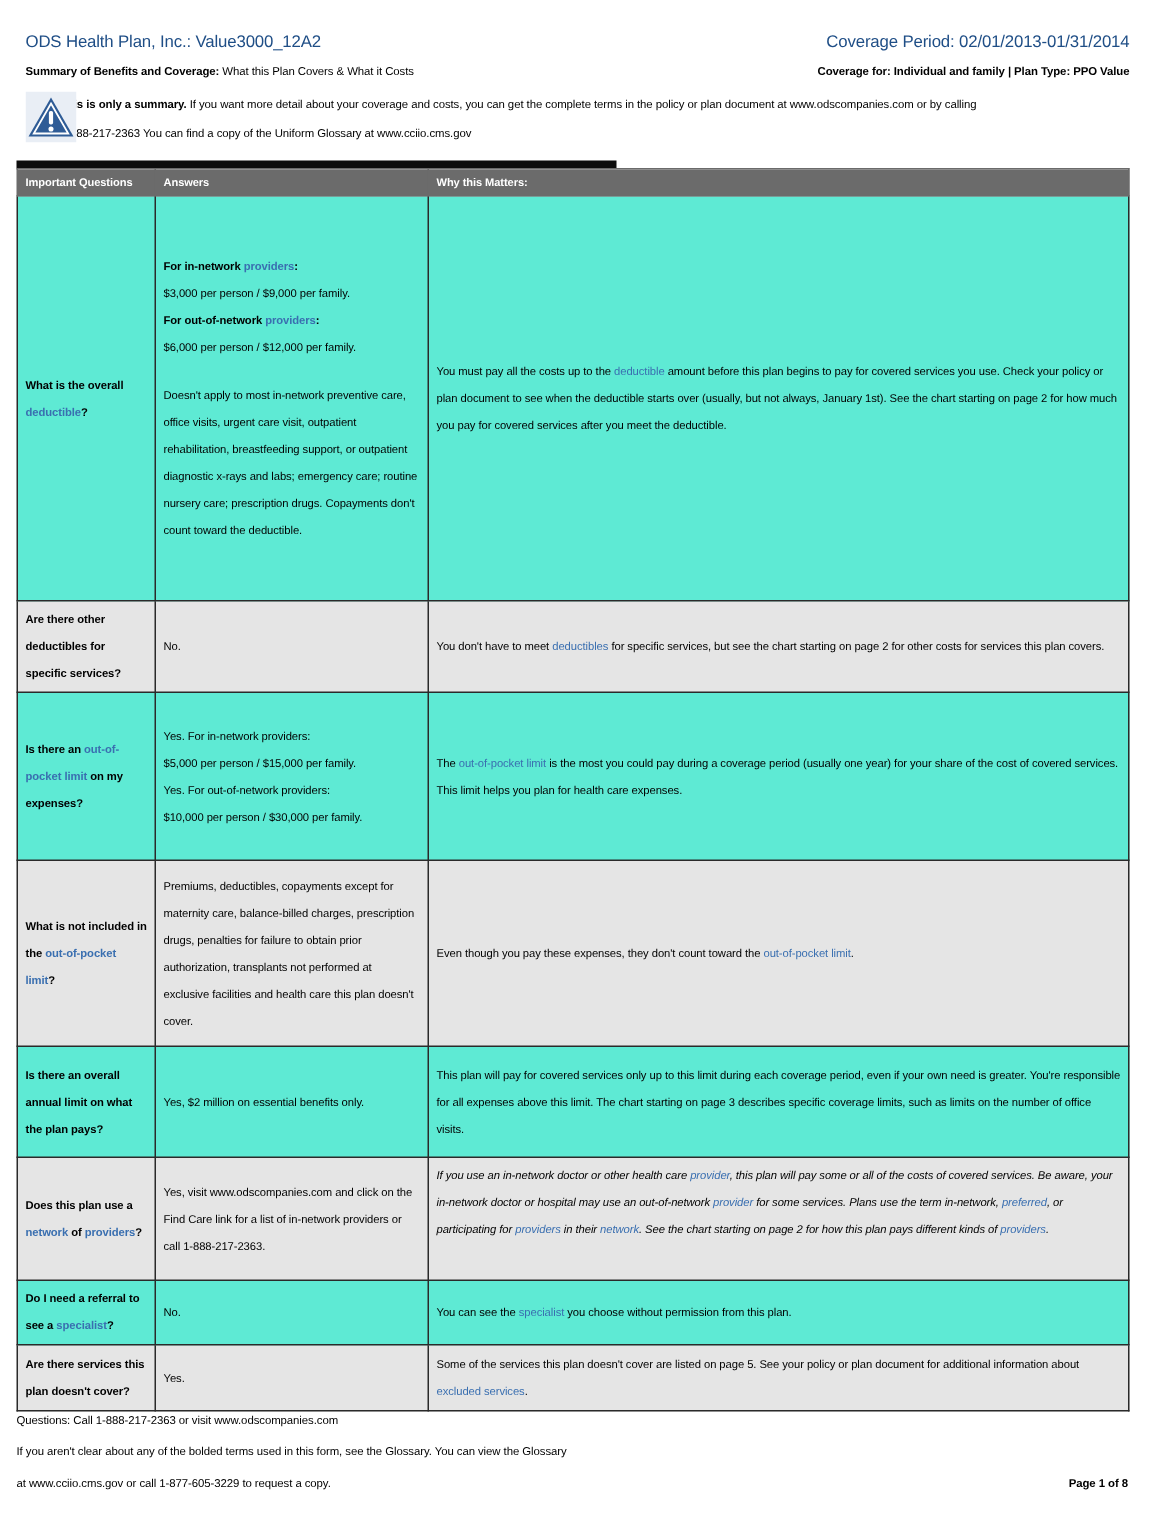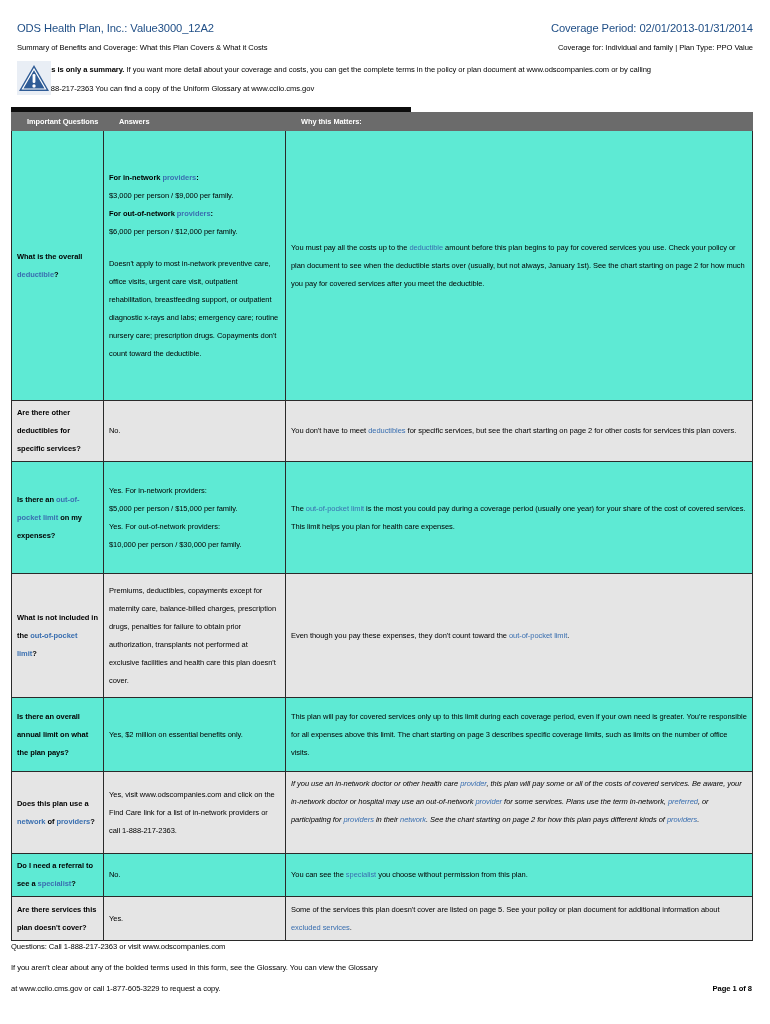--- a/index.html
+++ b/index.html
@@ -29,21 +29,21 @@
     letter-spacing: -0.1px;
     white-space: nowrap;
   }
   .hdr-sub { margin-top: 9px; }
   .sub-left, .sub-right {
     font-size: 7.6px;
     color: #000;
     white-space: nowrap;
     letter-spacing: -0.05px;
   }
-  .sub-left b, .sub-right b { font-weight: normal; }
+  .sub-left b, .sub-right b { font-weight: bold; }
 
   
   .notice {
     position: relative;
     margin-top: 8px;
     padding-left: 17px;
     height: 44px;
   }
   .warn-icon {
     position: absolute;
@@ -81,21 +81,21 @@
   table.sbc col.c1 { width: 92px; }
   table.sbc col.c2 { width: 182px; }
   table.sbc col.c3 { width: 467px; }
 
   table.sbc thead th {
     background: #6b6b6b;
     color: #ffffff;
     font-size: 7.4px;
     font-weight: bold;
     text-align: left;
-    padding: 4px 4px 4px 15px;
+    padding: 4px 4px 4px 5px;
     height: 17px;
     border: 1px solid #6b6b6b;
     letter-spacing: -0.05px;
   }
 
   table.sbc td {
     border: 1px solid #2a2a2a;
     vertical-align: middle;
     padding: 3px 5px;
     font-size: 7.5px;

